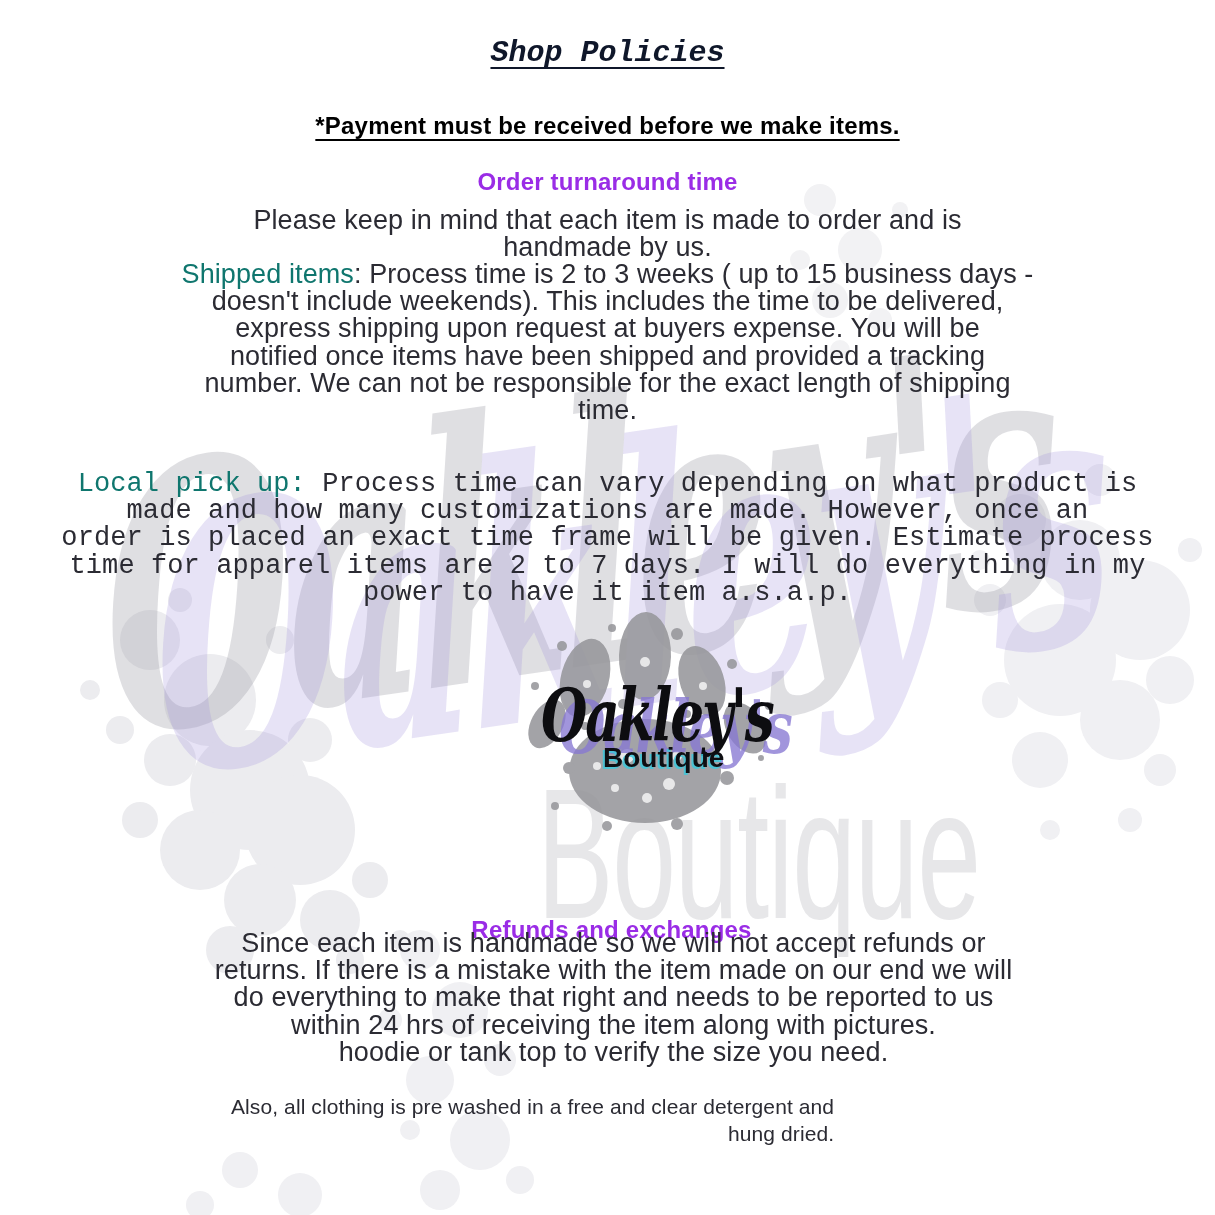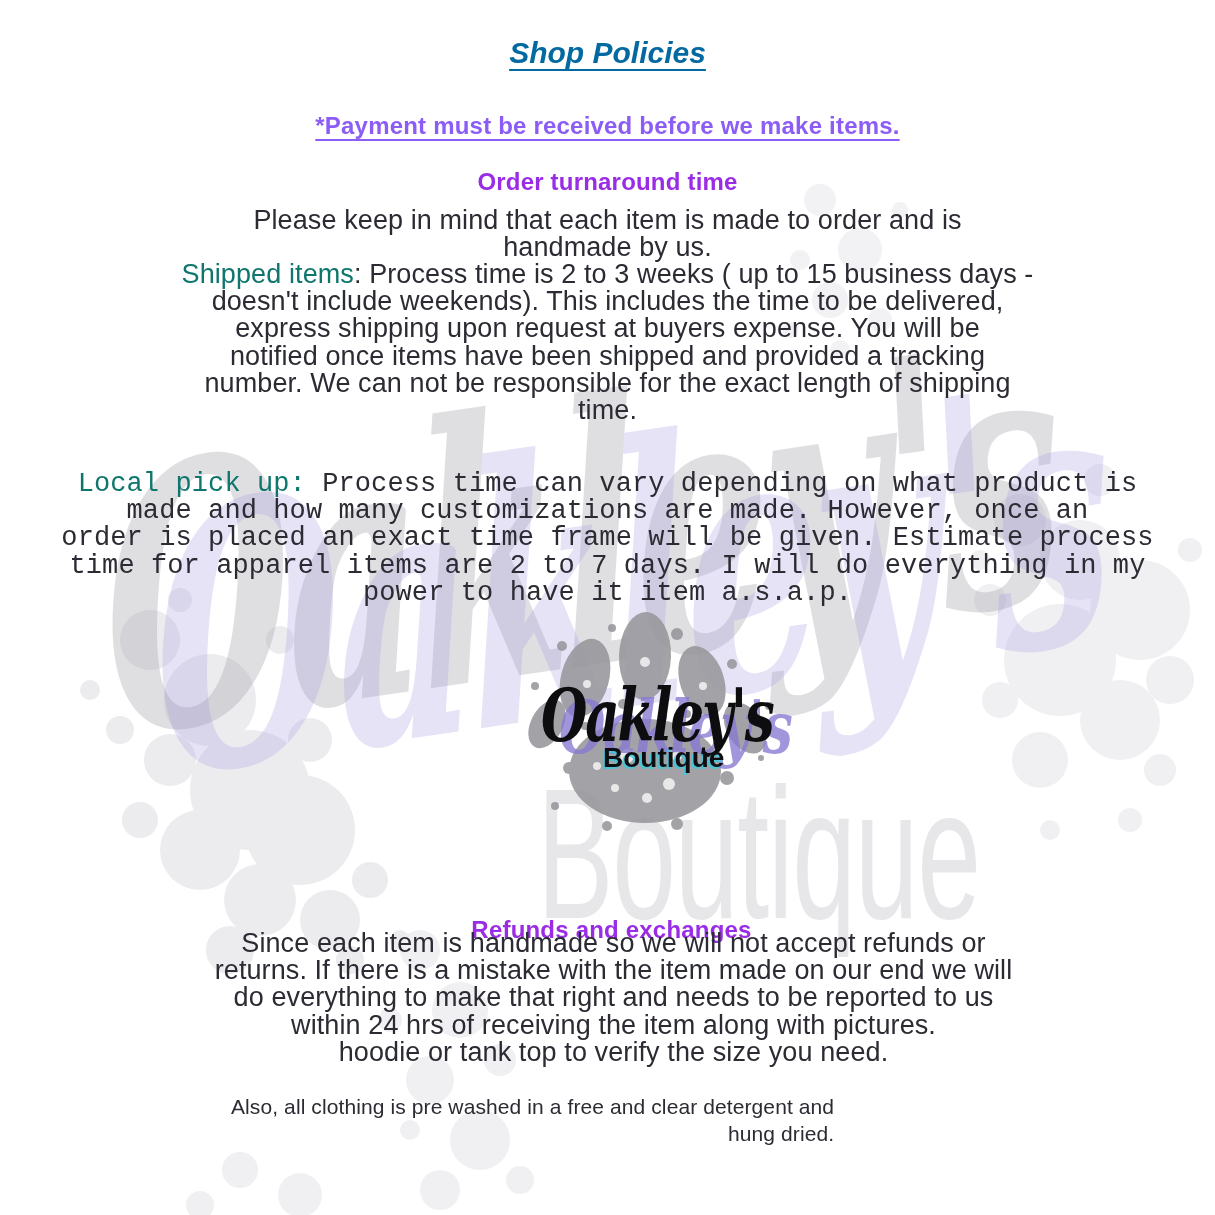--- a/index.html
+++ b/index.html
@@ -31,26 +31,26 @@
   }
   .logo-script.shadow{left:32px;top:86px;color:rgba(134,119,210,0.78);}
   .logo-script.main{left:14px;top:74px;color:#0d0d10;}
   .logo-word{
     position:absolute;left:76px;top:136px;font-size:28px;font-weight:bold;letter-spacing:0px;
     color:#0e0e12;text-shadow:-2px 2px 0 rgba(62,200,218,0.85);
   }
   
   .ctext{position:absolute;left:0;right:0;text-align:center;}
   .title{
-    top:36px;font-family:Liberation Sans, sans-serif;font-style:italic;font-weight:bold;
-    font-size:30px;color:#0369a1;text-decoration:underline;text-underline-offset:6px;
+    top:36px;font-family:Liberation Mono, monospace;font-style:italic;font-weight:bold;
+    font-size:30px;color:#0f172a;text-decoration:underline;text-underline-offset:6px;
     text-decoration-thickness:2px;letter-spacing:0px;
   }
   .payment{
-    top:112px;font-size:24px;font-weight:700;color:#8b5cf6;
+    top:112px;font-size:24px;font-weight:700;color:#000000;
     text-decoration:underline;text-underline-offset:5px;text-decoration-thickness:2px;
     letter-spacing:0.2px;
   }
   .section-heading{font-size:24px;font-weight:600;color:#9a2ce6;letter-spacing:0.2px;}
   .h-turnaround{top:168px;}
   .h-refunds{top:916px;margin-left:8px;}
   .body-block{line-height:27.2px;font-size:27px;font-weight:500;color:#2b2b33;letter-spacing:0.1px;}
   .b-intro{top:207px;}
   .b-shipped{top:261px;}
   .b-local{top:471px;font-family:Liberation Mono, monospace;}

